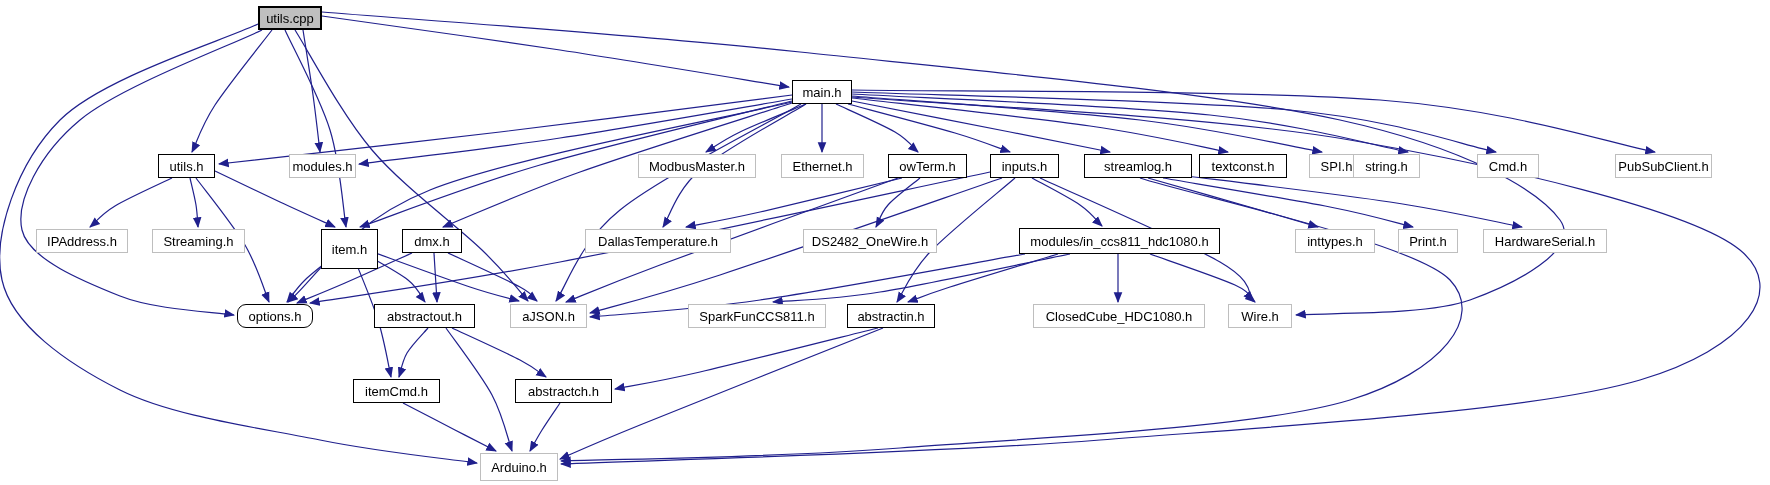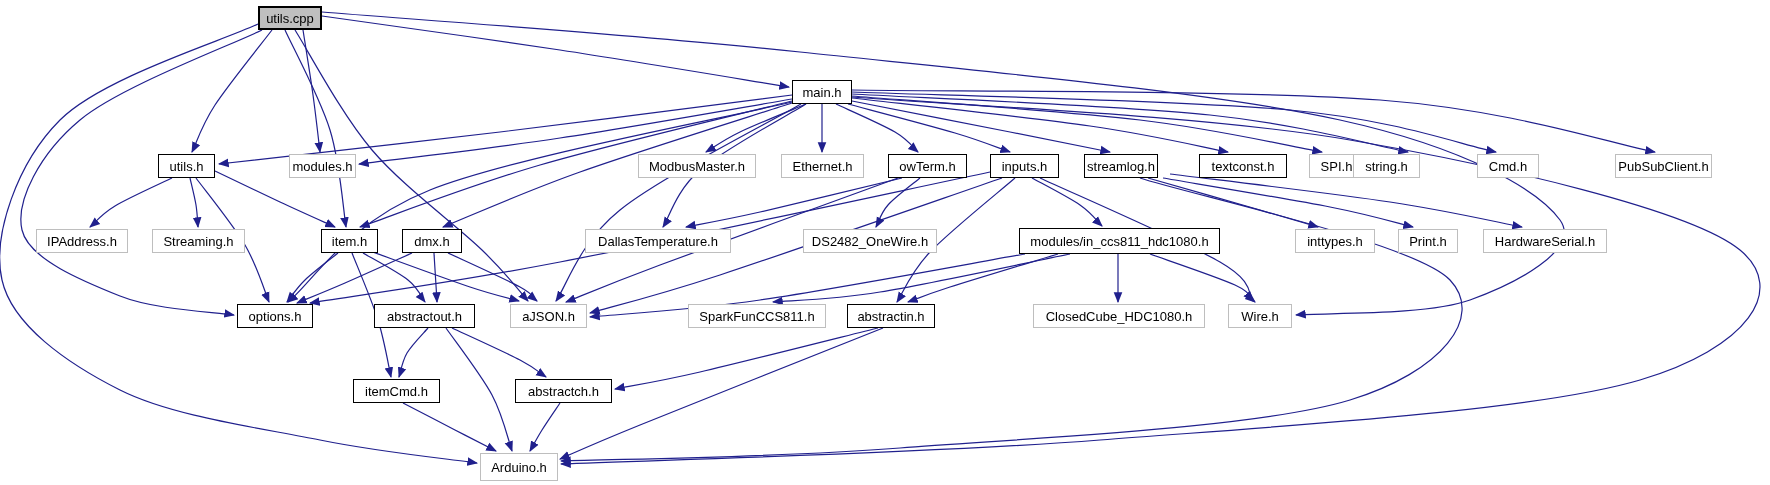--- a/index.html
+++ b/index.html
@@ -103,37 +103,37 @@
   </svg>
   <div id="nodes">
       <div class="node root" style="left: 258px; top: 6px; width: 64px; height: 24px;">utils.cpp</div>
       <div class="node doc" style="left: 792px; top: 80px; width: 60px; height: 24px;">main.h</div>
       <div class="node doc" style="left: 158px; top: 154px; width: 57px; height: 24px;">utils.h</div>
       <div class="node " style="left: 289px; top: 154px; width: 67px; height: 24px;">modules.h</div>
       <div class="node " style="left: 638px; top: 154px; width: 118px; height: 24px;">ModbusMaster.h</div>
       <div class="node " style="left: 781px; top: 154px; width: 83px; height: 24px;">Ethernet.h</div>
       <div class="node doc" style="left: 888px; top: 154px; width: 79px; height: 24px;">owTerm.h</div>
       <div class="node doc" style="left: 990px; top: 154px; width: 69px; height: 24px;">inputs.h</div>
-      <div class="node doc" style="left: 1084px; top: 154px; width: 74px; height: 24px;">streamlog.h</div>
+      <div class="node doc" style="left: 1084px; top: 154px; width: 108px; height: 24px;">streamlog.h</div>
       <div class="node doc" style="left: 1199px; top: 154px; width: 88px; height: 24px;">textconst.h</div>
       <div class="node " style="left: 1309px; top: 154px; width: 55px; height: 24px;">SPI.h</div>
       <div class="node " style="left: 1353px; top: 154px; width: 67px; height: 24px;">string.h</div>
       <div class="node " style="left: 1477px; top: 154px; width: 62px; height: 24px;">Cmd.h</div>
       <div class="node " style="left: 1615px; top: 154px; width: 97px; height: 24px;">PubSubClient.h</div>
       <div class="node " style="left: 36px; top: 229px; width: 92px; height: 24px;">IPAddress.h</div>
       <div class="node " style="left: 152px; top: 229px; width: 93px; height: 24px;">Streaming.h</div>
-      <div class="node doc" style="left: 321px; top: 229px; width: 57px; height: 24px;">item.h</div>
+      <div class="node doc" style="left: 321px; top: 229px; width: 57px; height: 40px;">item.h</div>
       <div class="node doc" style="left: 402px; top: 229px; width: 60px; height: 24px;">dmx.h</div>
       <div class="node " style="left: 585px; top: 229px; width: 146px; height: 24px;">DallasTemperature.h</div>
       <div class="node " style="left: 803px; top: 229px; width: 134px; height: 24px;">DS2482_OneWire.h</div>
       <div class="node doc" style="left: 1019px; top: 228px; width: 201px; height: 26px;">modules/in_ccs811_hdc1080.h</div>
       <div class="node " style="left: 1295px; top: 229px; width: 80px; height: 24px;">inttypes.h</div>
       <div class="node " style="left: 1398px; top: 229px; width: 60px; height: 24px;">Print.h</div>
       <div class="node " style="left: 1483px; top: 229px; width: 124px; height: 24px;">HardwareSerial.h</div>
-      <div class="node doc" style="left: 237px; top: 304px; width: 76px; height: 24px;">options.h</div>
+      <div class="node doc" style="left: 237px; top: 304px; width: 76px; height: 24px; border-radius: 9px;">options.h</div>
       <div class="node doc" style="left: 374px; top: 304px; width: 101px; height: 24px;">abstractout.h</div>
       <div class="node " style="left: 510px; top: 304px; width: 77px; height: 24px;">aJSON.h</div>
       <div class="node " style="left: 688px; top: 304px; width: 138px; height: 24px;">SparkFunCCS811.h</div>
       <div class="node doc" style="left: 847px; top: 304px; width: 88px; height: 24px;">abstractin.h</div>
       <div class="node " style="left: 1033px; top: 304px; width: 172px; height: 24px;">ClosedCube_HDC1080.h</div>
       <div class="node " style="left: 1228px; top: 304px; width: 64px; height: 24px;">Wire.h</div>
       <div class="node doc" style="left: 353px; top: 379px; width: 87px; height: 24px;">itemCmd.h</div>
       <div class="node doc" style="left: 515px; top: 379px; width: 97px; height: 24px;">abstractch.h</div>
       <div class="node " style="left: 480px; top: 453px; width: 78px; height: 28px;">Arduino.h</div>
     </div>

